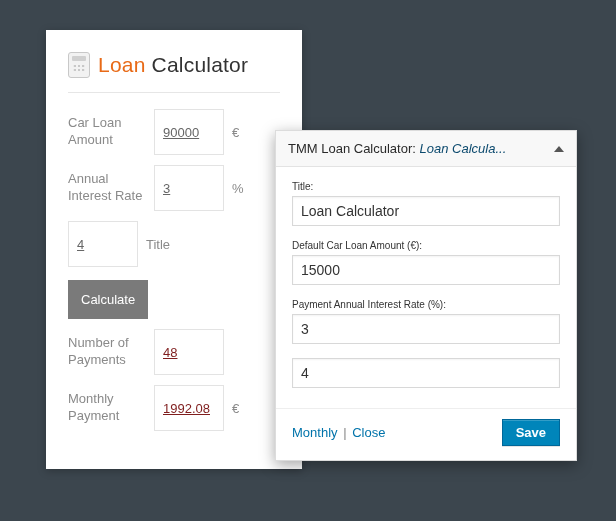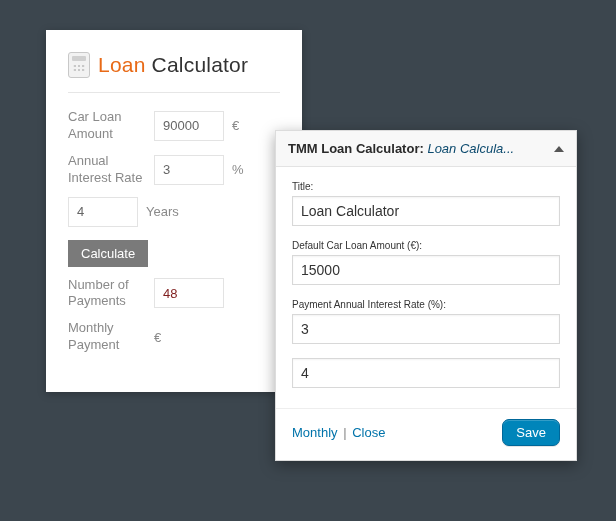--- a/index.html
+++ b/index.html
@@ -75,36 +75,37 @@
   }
   .lc-label {
     color: #8a8a8a;
     font-size: 13px;
     line-height: 1.3;
     width: 78px;
     flex-shrink: 0;
   }
   .lc-input {
     border: 1px solid #e3e3e3;
-    height: 30px;
+    height: 46px;
     font-size: 13px;
     color: #666;
     padding: 0 8px;
     width: 70px;
+    text-decoration: underline;
   }
   .lc-input[readonly] { color: #7f1d1d; background: #fff; }
   .lc-unit {
     color: #8a8a8a;
     font-size: 13px;
   }
   .lc-btn {
     background: #7a7a7a;
     color: #fff;
     border: none;
-    padding: 6px 13px;
+    padding: 12px 13px;
     font-size: 13px;
     cursor: pointer;
     margin: 3px 0 10px 0;
   }
 
   
   .wp-panel {
     position: absolute;
     left: 275px;
     top: 130px;
@@ -117,21 +118,21 @@
     display: flex;
     align-items: center;
     justify-content: space-between;
     background: #f8f8f8;
     border-bottom: 1px solid #e3e3e3;
     padding: 10px 12px;
     font-size: 13px;
     color: #2a2a2a;
     cursor: pointer;
   }
-  .wp-header b { font-weight: 700; }
+  .wp-header b { font-weight: 400; }
   .wp-header .sub { font-weight: 400; color: #0c4a6e; font-style: italic; }
   .chev {
     width: 0; height: 0;
     border-left: 5px solid transparent;
     border-right: 5px solid transparent;
     border-bottom: 6px solid #555;
   }
   .wp-body {
     padding: 14px 16px 6px 16px;
   }
@@ -165,23 +166,23 @@
     color: #0073aa;
     text-decoration: none;
     cursor: pointer;
   }
   .wp-links .sep { color: #888; margin: 0 2px; }
   .wp-save {
     background: #0085ba;
     border: 1px solid #006799;
     color: #fff;
     font-size: 13px;
-    font-weight: 400;
+    font-weight: 700;
     padding: 5px 13px;
-    border-radius: 7px;
+    border-radius: 0;
     cursor: pointer;
     box-shadow: inset 0 1px 0 rgba(255,255,255,.2), 0 1px 0 rgba(0,0,0,.1);
   }
 </style>
 </head>
 <body>
 
 <div class="lc-widget">
   <div class="lc-title-row">
     <span class="calc-icon"></span>
@@ -198,32 +199,33 @@
   </div>
 
   <div class="lc-row">
     <span class="lc-label">Annual Interest Rate</span>
     <input class="lc-input" value="3" style="">
     <span class="lc-unit">%</span>
   </div>
 
   <div class="lc-row">
     <input class="lc-input" value="4" style="">
-    <span class="lc-unit">Years</span>
+    <span class="lc-unit">Title</span>
   </div>
 
   <button class="lc-btn">Calculate</button>
 
   <div class="lc-row">
     <span class="lc-label">Number of Payments</span>
     <input class="lc-input" readonly="" value="48" style="">
   </div>
 
   <div class="lc-row">
     <span class="lc-label">Monthly Payment</span>
+    <input class="lc-input" readonly="" value="1992.08" style="">
     <span class="lc-unit">€</span>
   </div>
 </div>
 
 <div class="wp-panel">
   <div class="wp-header">
     <span>
       <b>TMM Loan Calculator:</b>
       <span class="sub">Loan Calcula...</span>
     </span>

